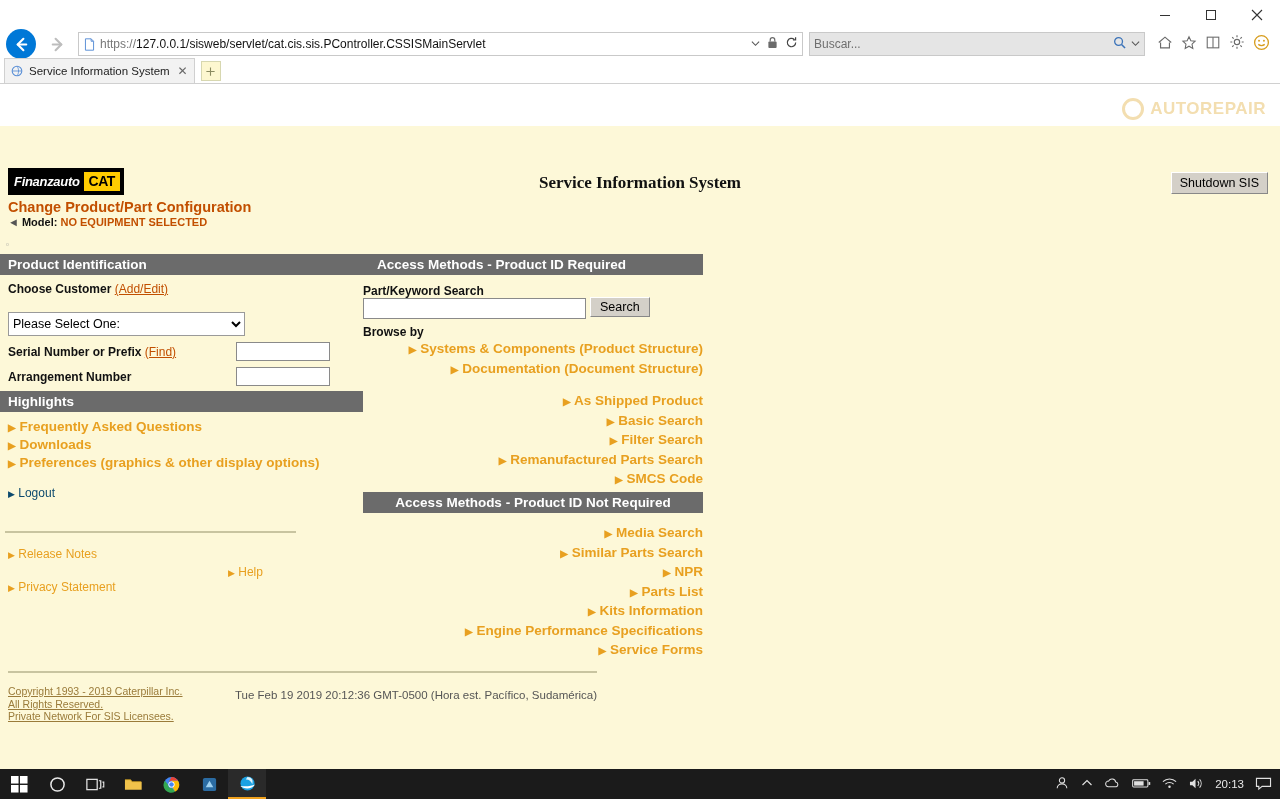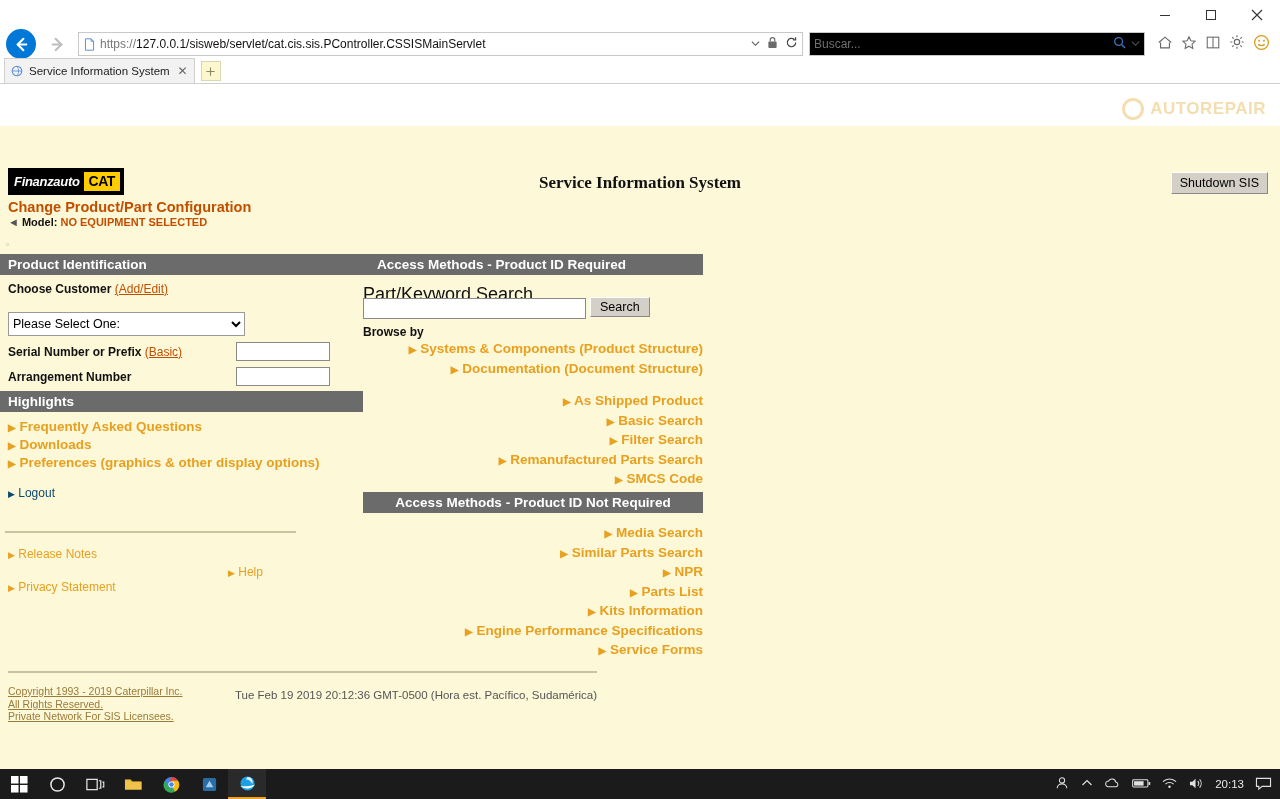--- a/index.html
+++ b/index.html
@@ -60,21 +60,21 @@
     white-space: nowrap; overflow: hidden; text-overflow: ellipsis;
     color: #111;
   }
   .addr-text .dim { color: #777; }
   .addr-right { display: flex; align-items: center; gap: 7px; color: #555; padding-left: 6px; }
 
   .search-wrap {
     width: 336px;
     height: 24px;
     border: 1px solid #c9c9c9;
-    background: #000000;
+    background: #e5e5e5;
     display: flex; align-items: center;
     padding: 0 4px;
     font-size: 12px;
     flex: 0 0 auto;
   }
   .search-wrap .ph { flex: 1 1 auto; color: #6f6f6f; }
   .icon-btns { display: flex; align-items: center; gap: 8px; padding: 0 4px 0 6px; color: #6a6a6a; }
 
   .tab-strip {
     height: 26px;
@@ -231,21 +231,21 @@
   .hl-rule {
     position: absolute; left: 5px; top: 447px;
     width: 291px; height: 2px;
     background: #c8c4a0;
   }
   .small-links { position: absolute; left: 8px; top: 463px; font-size: 12px; }
   .small-links a { display: block; color: #e8a020; margin-bottom: 19px; }
   .help-link { position: absolute; left: 228px; top: 481px; font-size: 12px; color: #e8a020; }
 
   
-  .pk-label { position: absolute; left: 363px; top: 200px; font-weight: normal; font-size: 18px; color: #111; }
+  .pk-label { position: absolute; left: 363px; top: 200px; font-weight: bold; font-size: 12px; color: #111; }
   .pk-input {
     position: absolute; left: 363px; top: 214px;
     width: 223px; height: 21px;
     border: 1px solid #8a8a8a; background: #fff;
     font-size: 12px;
   }
   .pk-search {
     position: absolute; left: 590px; top: 213px;
     background: #d4d0c8; border: 1px solid #888;
     border-top-color: #fff; border-left-color: #fff;
@@ -487,21 +487,21 @@
         <span class="pi-label">Choose Customer</span>
         <span class="link-paren">(Add/Edit)</span>
       </div>
       <select class="cust">
         <option>Please Select One:</option>
       </select>
 
       <div class="field-row">
         <span class="lbl">
           <span>Serial Number or Prefix</span>
-          <span class="link-paren">(Basic)</span>
+          <span class="link-paren">(Find)</span>
         </span>
         <input type="text" value="" style="">
       </div>
 
       <div class="field-row">
         <span class="lbl">Arrangement Number</span>
         <input type="text" value="" style="">
       </div>
     </div>
 

